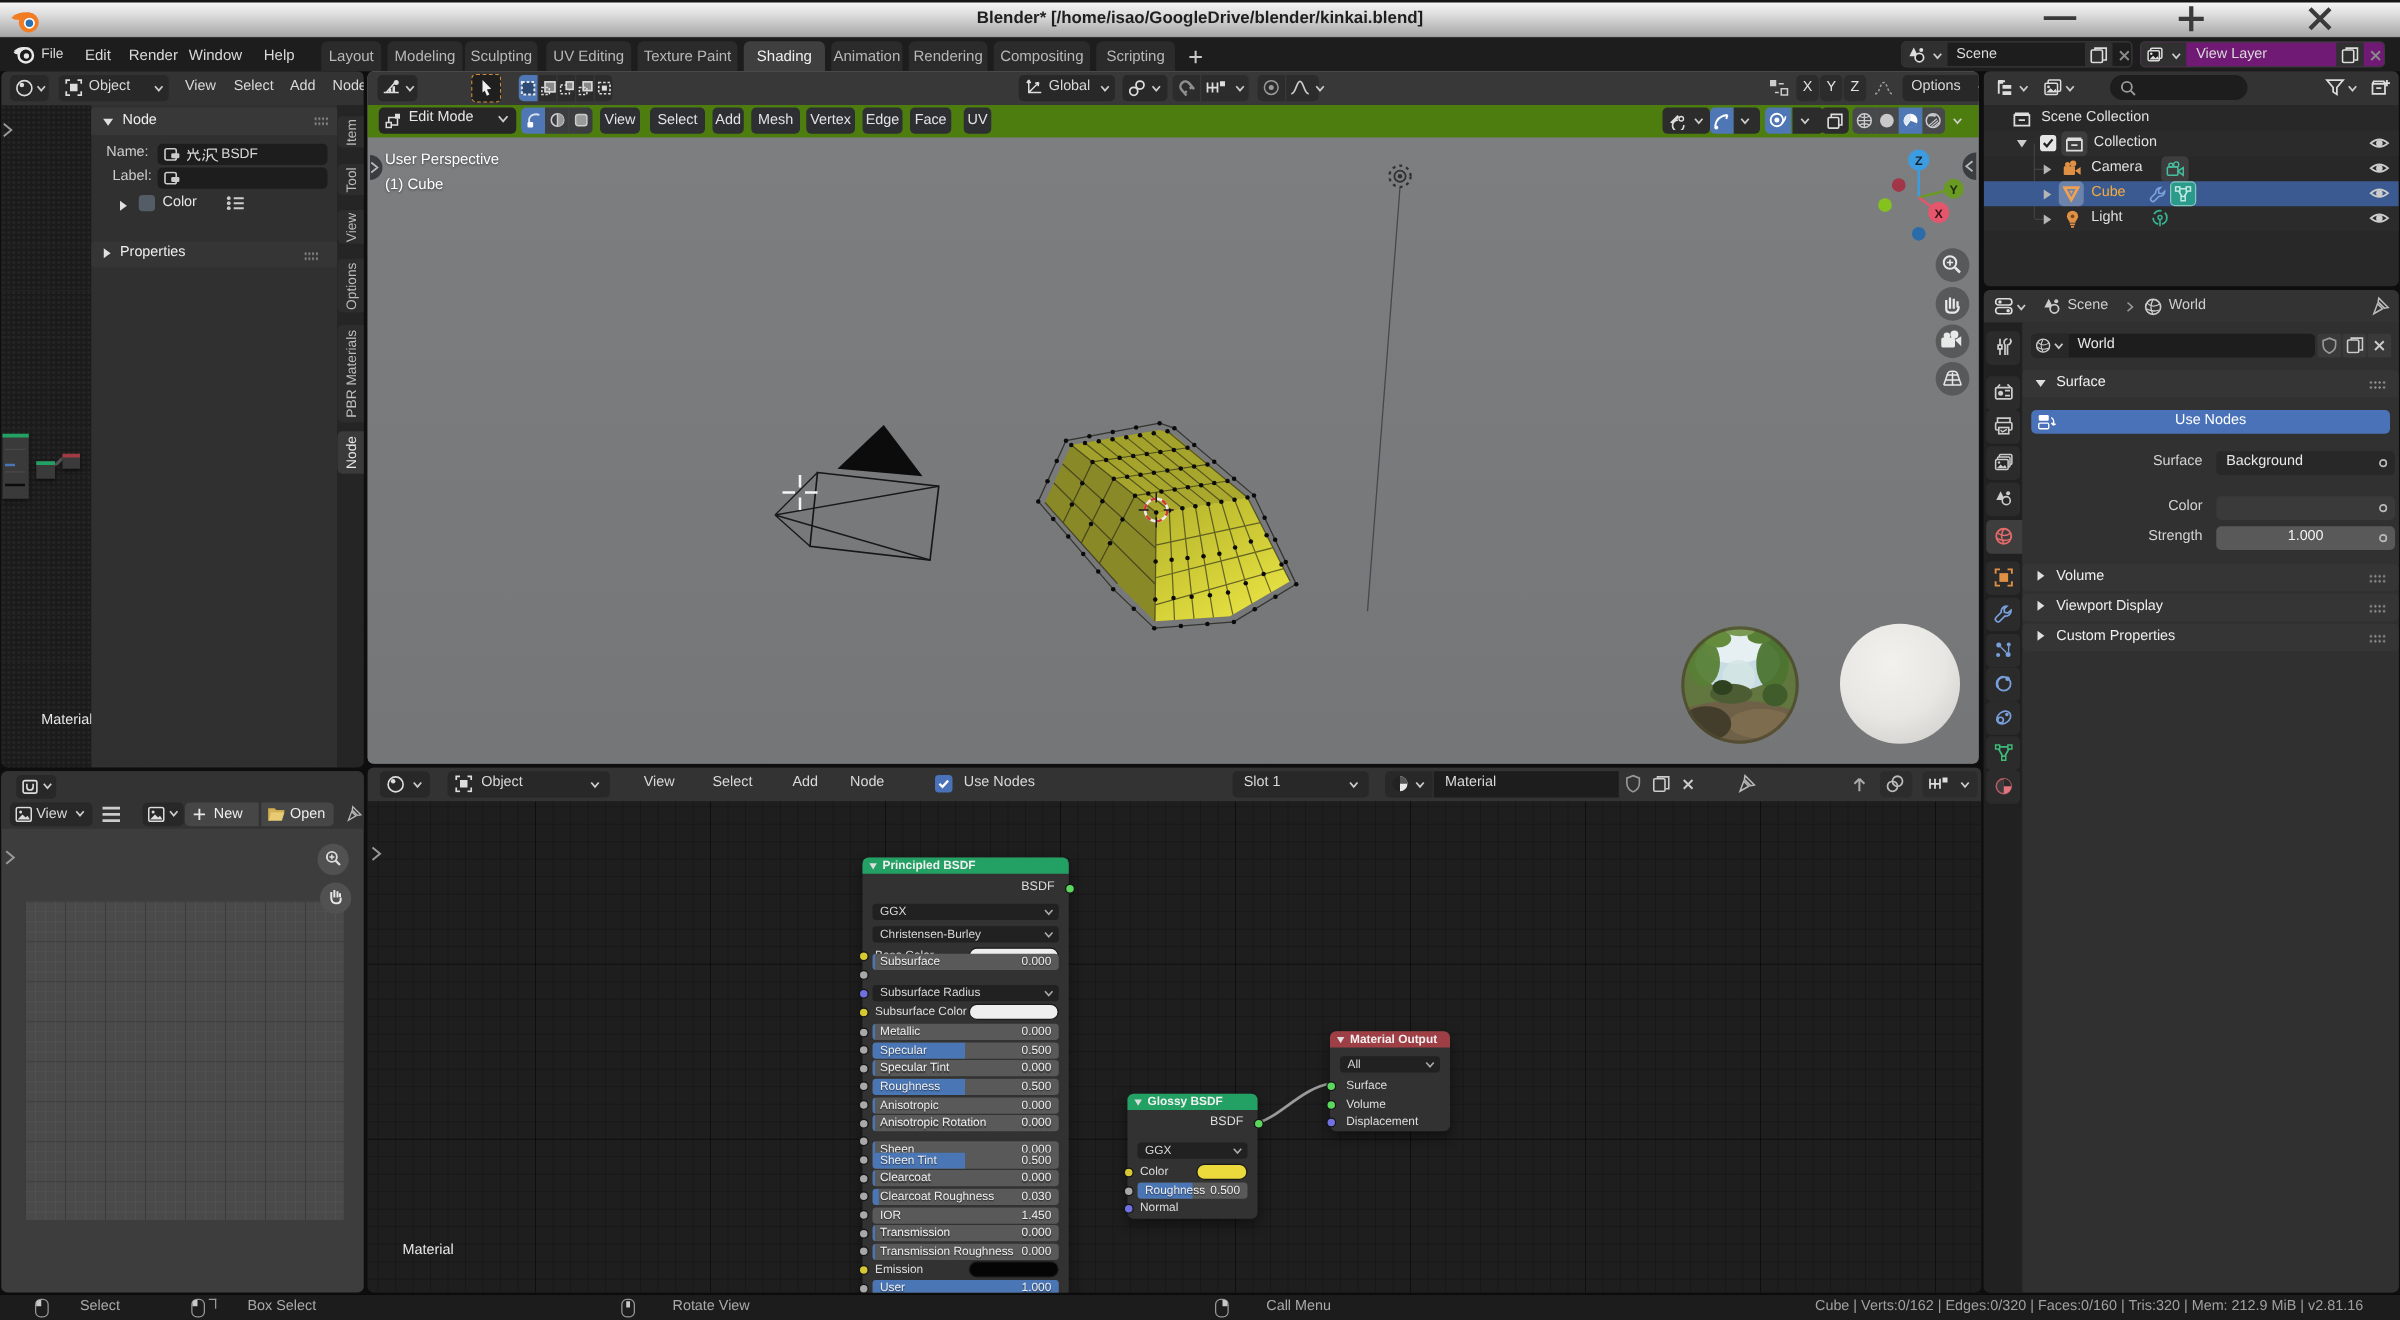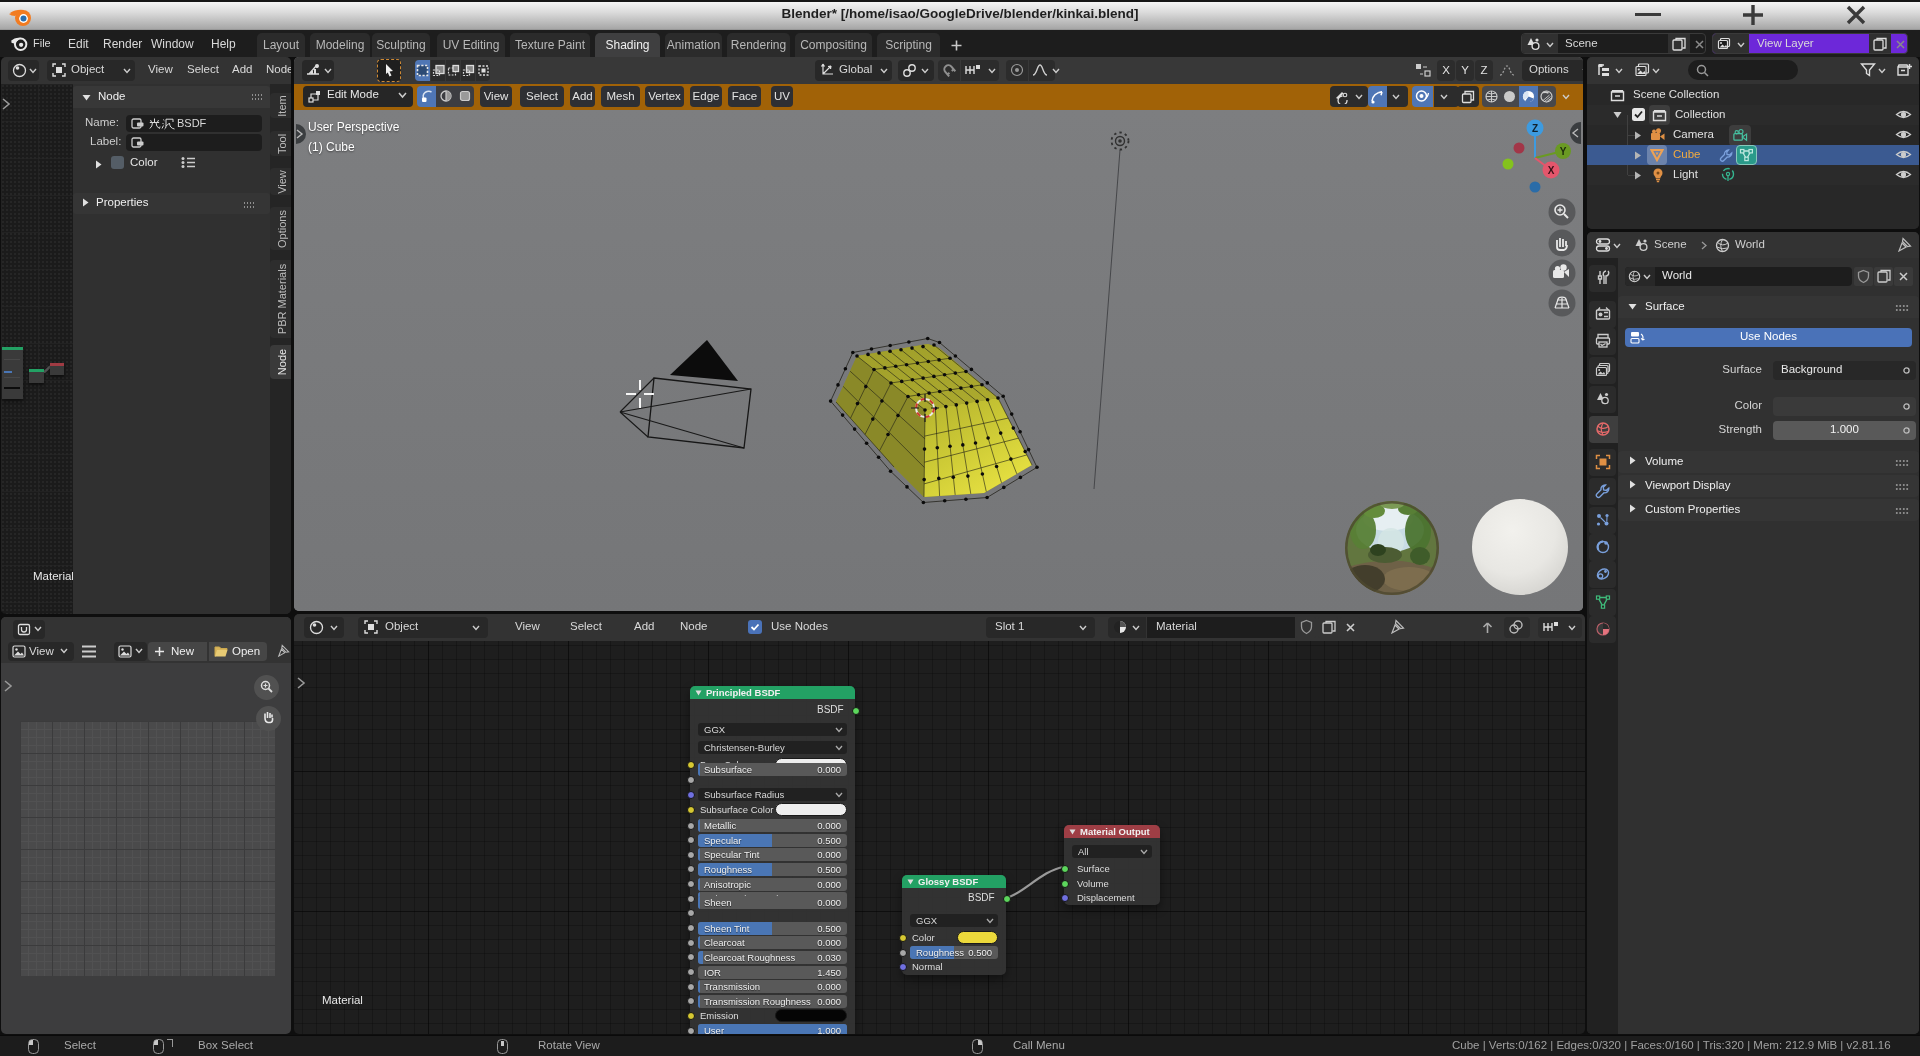--- a/index.html
+++ b/index.html
@@ -81,21 +81,21 @@
   <div class="txt abs" style="left:43px;top:3px">Scene</div>
   <div class="abs" style="left:146px;top:0px;width:22px;height:19px;background:#303030"></div>
   <svg class="abs" style="left:150px;top:3px" width="14" height="14" viewBox="0 0 14 14">
       <rect x="1" y="3" width="9" height="10" rx="1" fill="none" stroke="#ddd" stroke-width="1.3"></rect>
       <path d="M4 3 V1.5 H13 V11 H10.5" fill="none" stroke="#ddd" stroke-width="1.3"></path>
     </svg>
   <svg class="abs" style="left:172px;top:5px" width="11" height="11" viewBox="0 0 11 11">
       <path d="M2 2 L9 9 M9 2 L2 9" stroke="#8a8a8a" stroke-width="1.5"></path>
     </svg>
 </div>
-<div class="abs" style="left:1712px;top:33px;width:196px;height:21px;background:#6d28d9;border:1px solid #3a3a3a;border-radius:4px;box-sizing:border-box">
+<div class="abs" style="left:1712px;top:33px;width:196px;height:21px;background:#701a75;border:1px solid #3a3a3a;border-radius:4px;box-sizing:border-box">
   <div class="abs" style="left:0;top:0;width:36px;height:19px;background:#303030;border-radius:3px 0 0 3px"></div>
   <svg class="abs" style="left:4px;top:3px" width="14" height="14" viewBox="0 0 14 14">
       <rect x="3.5" y="1.5" width="9" height="8" rx="1" fill="none" stroke="#ddd" stroke-width="1.2"></rect>
       <rect x="1.5" y="3.5" width="9" height="8" rx="1" fill="#1d1d1d" stroke="#ddd" stroke-width="1.2"></rect>
       <circle cx="4" cy="6" r="1" fill="#ddd"></circle>
       <path d="M2.5 10.5 L5.5 7.5 L7.5 9.5 L9 8 L10.5 10.5 Z" fill="#ddd"></path>
     </svg>
   <svg class="abs" style="left:24px;top:8px" width="8" height="6" viewBox="0 0 8 6">
       <path d="M1 1 L4 4.5 L7 1" stroke="#ccc" stroke-width="1.4" fill="none"></path>
     </svg>
@@ -320,21 +320,21 @@
     <svg class="abs" style="left:1204px;top:6px" width="18" height="15" viewBox="0 0 18 15">
         <path d="M2 12 C6 12 6 3 9 3 C12 3 12 12 16 12" stroke="#999" stroke-width="1.3" fill="none" stroke-dasharray="2 1.6"></path>
       </svg>
     <div class="ddk abs" style="left:1228px;top:3px;width:74px;height:21px"></div>
     <div class="txt abs" style="left:1235px;top:6px">Options</div>
     <svg class="abs" style="left:1288px;top:11px" width="8" height="6" viewBox="0 0 8 6">
         <path d="M1 1 L4 4.5 L7 1" stroke="#ccc" stroke-width="1.4" fill="none"></path>
       </svg>
   </div>
 
-  <div class="hdr" style="top:27px;height:26px;background:#a16207">
+  <div class="hdr" style="top:27px;height:26px;background:#4d7c0f">
     <div class="ddk abs" style="left:9px;top:2px;width:110px;height:21px;background:#262626"></div>
     <svg class="abs" style="left:14px;top:6px" width="14" height="13" viewBox="0 0 14 13">
         <rect x="1" y="8" width="4" height="4" fill="none" stroke="#ddd" stroke-width="1.2"></rect>
         <rect x="8" y="1" width="4" height="4" fill="#ddd"></rect>
         <path d="M3 8 V4 H8 M5 10 H10 V5" stroke="#ddd" stroke-width="1.2" fill="none"></path>
       </svg>
     <div class="txt abs" style="left:33px;top:4px;color:#e8e8e8">Edit Mode</div>
     <svg class="abs" style="left:104px;top:8px" width="9" height="7" viewBox="0 0 9 7">
         <path d="M1 1 L4.5 5 L8 1" stroke="#ccc" stroke-width="1.5" fill="none"></path>
       </svg>
@@ -1103,21 +1103,21 @@
       <div class="abs" style="left:6px;top:1px;font-size:9.5px;color:#f0f0f0;text-shadow:0 1px 1px rgba(0,0,0,0.6);white-space:nowrap">Anisotropic</div>
       <div class="abs" style="right:6px;top:1px;font-size:9.5px;color:#f0f0f0;text-shadow:0 1px 1px rgba(0,0,0,0.6)">0.000</div>
     </div>
     <div class="abs" style="left:392.5px;top:280.75px;width:6px;height:6px;border-radius:50%;background:#a8a8a8;border:1px solid #141414"></div>
     <div class="abs" style="left:404px;top:278.25px;width:149px;height:13px;background:#595959;border-radius:3px;overflow:hidden">
       <div class="abs" style="left:0;top:0;width:2px;height:13px;background:#4a76b5"></div>
       <div class="abs" style="left:6px;top:1px;font-size:9.5px;color:#f0f0f0;text-shadow:0 1px 1px rgba(0,0,0,0.6);white-space:nowrap">Anisotropic Rotation</div>
       <div class="abs" style="right:6px;top:1px;font-size:9.5px;color:#f0f0f0;text-shadow:0 1px 1px rgba(0,0,0,0.6)">0.000</div>
     </div>
     <div class="abs" style="left:392.5px;top:295.4px;width:6px;height:6px;border-radius:50%;background:#a8a8a8;border:1px solid #141414"></div>
-    <div class="abs" style="left:404px;top:282px;width:149px;height:13px;background:#595959;border-radius:3px;overflow:hidden">
+    <div class="abs" style="left:404px;top:299px;width:149px;height:13px;background:#595959;border-radius:3px;overflow:hidden">
       <div class="abs" style="left:0;top:0;width:2px;height:13px;background:#4a76b5"></div>
       <div class="abs" style="left:6px;top:1px;font-size:9.5px;color:#f0f0f0;text-shadow:0 1px 1px rgba(0,0,0,0.6);white-space:nowrap">Sheen</div>
       <div class="abs" style="right:6px;top:1px;font-size:9.5px;color:#f0f0f0;text-shadow:0 1px 1px rgba(0,0,0,0.6)">0.000</div>
     </div>
     <div class="abs" style="left:392.5px;top:310.04999999999995px;width:6px;height:6px;border-radius:50%;background:#a8a8a8;border:1px solid #141414"></div>
     <div class="abs" style="left:404px;top:307.54999999999995px;width:149px;height:13px;background:#595959;border-radius:3px;overflow:hidden">
       <div class="abs" style="left:0;top:0;width:74px;height:13px;background:#4a76b5"></div>
       <div class="abs" style="left:6px;top:1px;font-size:9.5px;color:#f0f0f0;text-shadow:0 1px 1px rgba(0,0,0,0.6);white-space:nowrap">Sheen Tint</div>
       <div class="abs" style="right:6px;top:1px;font-size:9.5px;color:#f0f0f0;text-shadow:0 1px 1px rgba(0,0,0,0.6)">0.500</div>
     </div>

